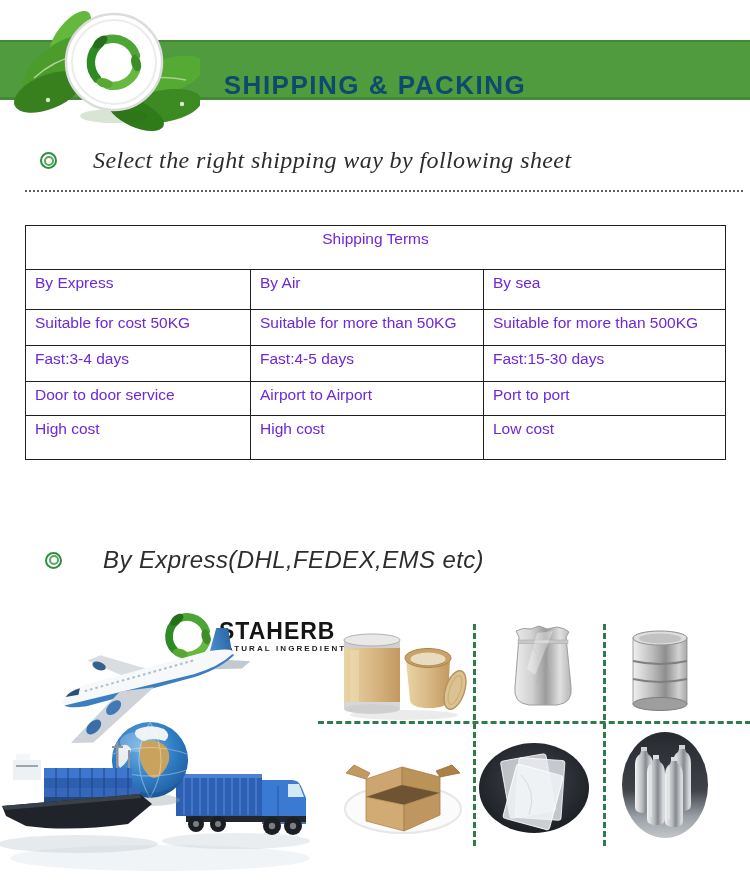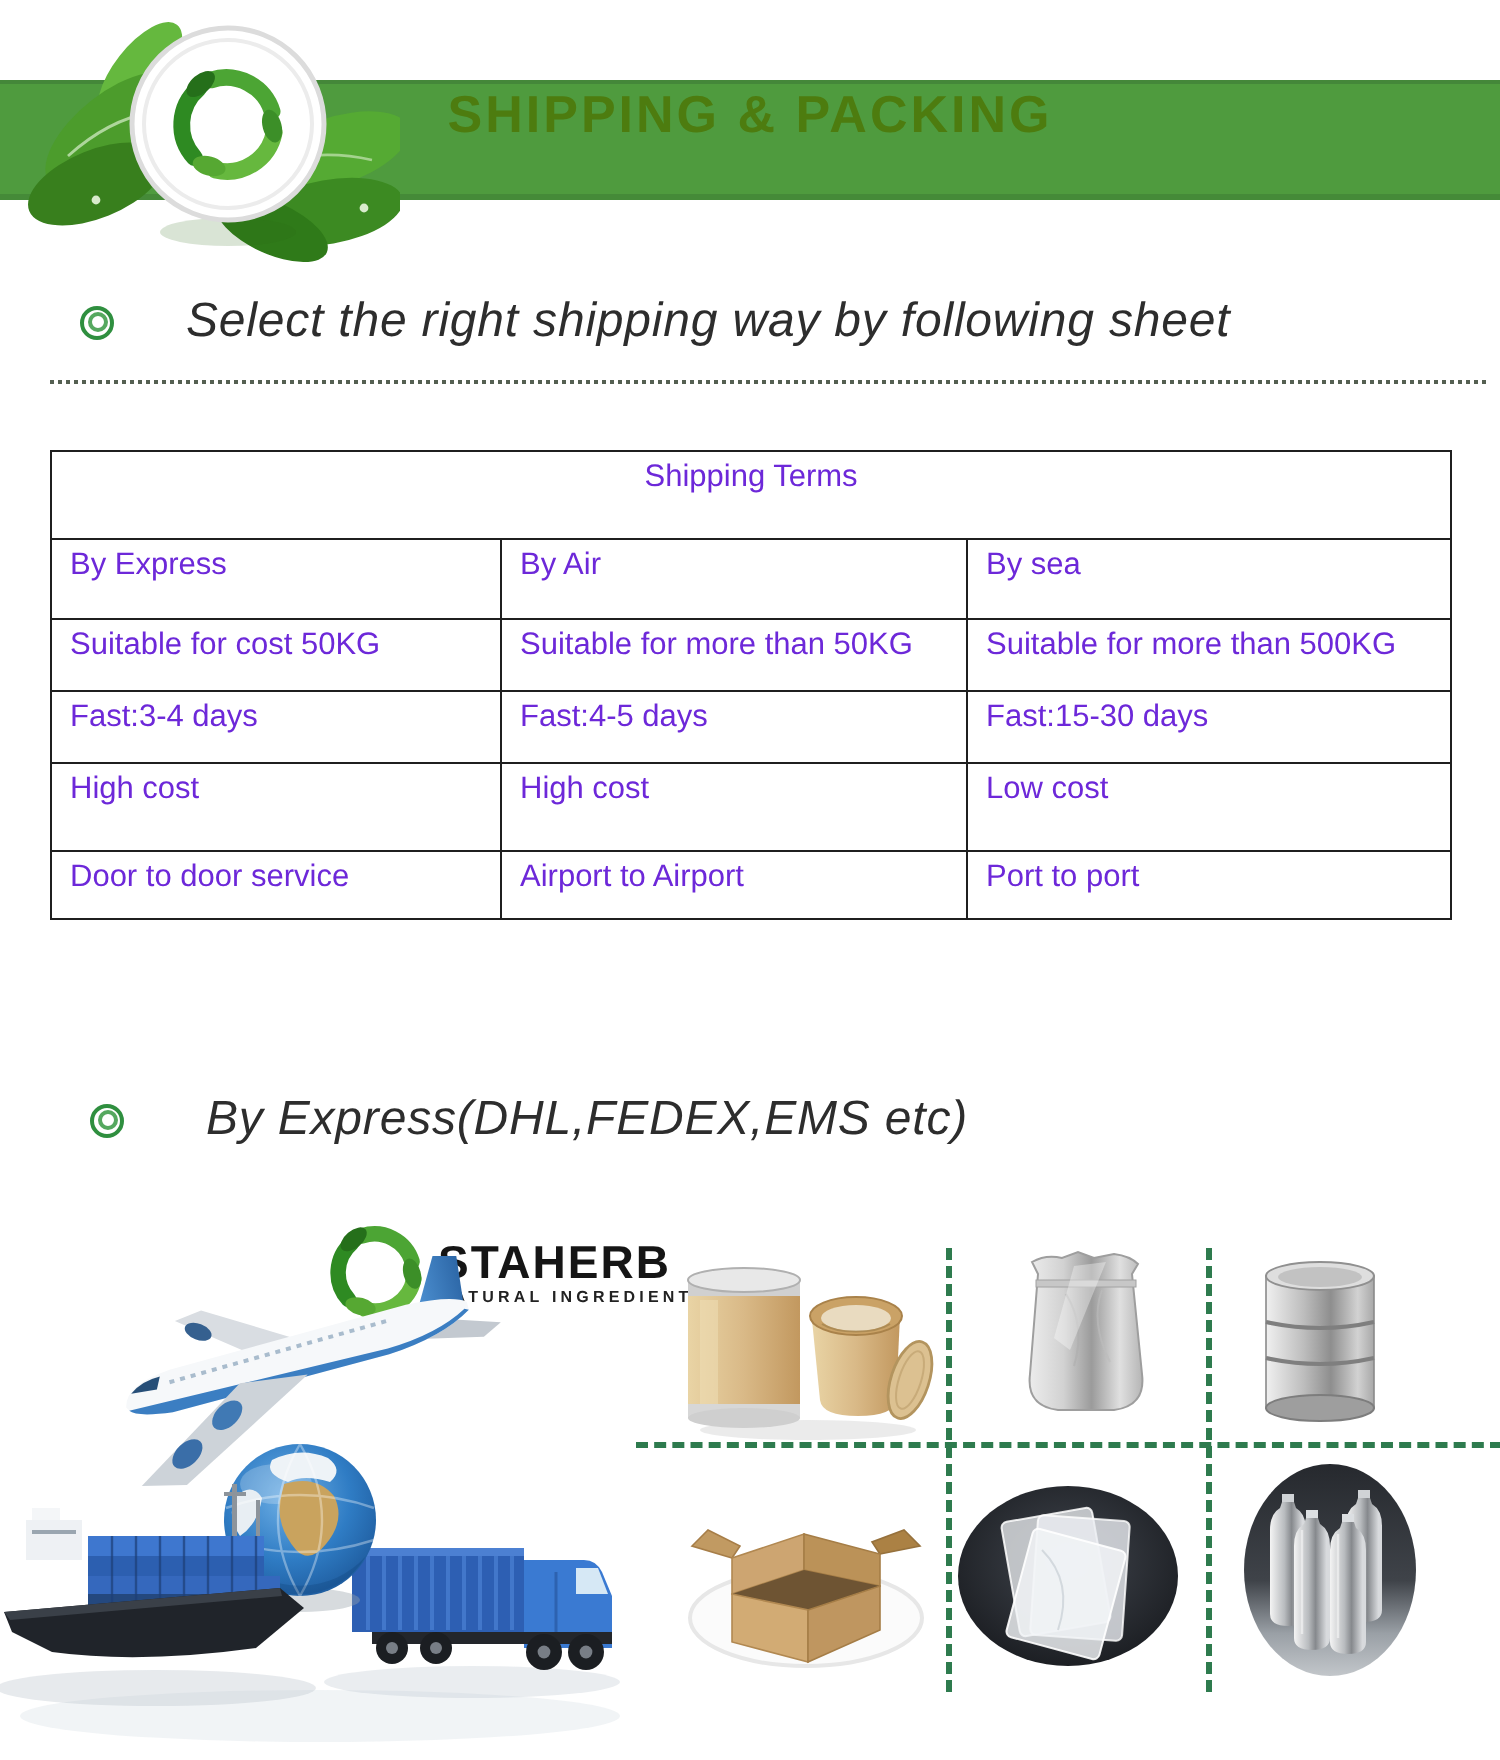--- a/index.html
+++ b/index.html
@@ -1,31 +1,31 @@
 <!DOCTYPE html>
 <html><head>
 <meta charset="utf-8">
 <style>
   html,body{margin:0;padding:0;background:#fff;}
   .page{position:relative;width:750px;height:880px;background:#fff;overflow:hidden;
         font-family:"Liberation Sans",sans-serif;color:#111;}
   
   .banner-bar{position:absolute;left:0;top:40px;width:750px;height:60px;background:#4f9b3e;
               border-top:2px solid #448739;border-bottom:3px solid #458a38;box-sizing:border-box;}
-  .banner-title{position:absolute;left:0;top:28px;width:750px;height:60px;line-height:58px;
-                text-align:center;color:#4d7c0f;font-size:26px;font-weight:bold;letter-spacing:1.5px;}
+  .banner-title{position:absolute;left:0;top:56px;width:750px;height:60px;line-height:58px;
+                text-align:center;color:#0c4a6e;font-size:26px;font-weight:bold;letter-spacing:1.5px;}
   .banner-logo{position:absolute;left:14px;top:0;width:186px;height:132px;}
   
   .h-row{position:absolute;display:flex;align-items:center;}
   .bullet{width:17px;height:17px;border:2px solid #2f8f3f;border-radius:50%;box-sizing:border-box;
           display:flex;align-items:center;justify-content:center;flex:0 0 auto;}
   .bullet-inner{width:6px;height:6px;border:2px solid #55a85f;border-radius:50%;}
   .h-text{font-style:italic;font-size:24px;color:#2d2d2d;letter-spacing:0.4px;white-space:nowrap;}
   #heading1{left:40px;top:147px;}
-  #heading1 .h-text{margin-left:36px;}
+  #heading1 .h-text{margin-left:36px;font-family:Liberation Serif, serif;}
   #heading2{left:45px;top:546px;}
   #heading2 .h-text{margin-left:41px;}
   .dotline{position:absolute;left:25px;top:190px;width:718px;height:0;border-top:2px dotted #556052;}
   
   table.ship{position:absolute;left:25px;top:225px;width:700px;border-collapse:collapse;table-layout:fixed;}
   table.ship td{border:1.5px solid #1f1f1f;font-size:15.5px;color:#6d28d9;padding:4px 9px;
                 vertical-align:top;overflow:hidden;}
   td.t-title{text-align:center;font-size:19px;padding:10px 0 12px 0;}
   
   .staherb{position:absolute;left:164px;top:610px;display:flex;align-items:flex-start;}
@@ -105,29 +105,29 @@
     <tr style="height:36px">
       <td>Suitable for cost 50KG</td>
       <td>Suitable for more than 50KG</td>
       <td>Suitable for more than 500KG</td>
     </tr>
     <tr style="height:36px">
       <td>Fast:3-4 days</td>
       <td>Fast:4-5 days</td>
       <td>Fast:15-30 days</td>
     </tr>
+    <tr style="height:34px">
+      <td>Door to door service</td>
+      <td>Airport to Airport</td>
+      <td>Port to port</td>
+    </tr>
     <tr style="height:44px">
       <td>High cost</td>
       <td>High cost</td>
       <td>Low cost</td>
-    </tr>
-    <tr style="height:34px">
-      <td>Door to door service</td>
-      <td>Airport to Airport</td>
-      <td>Port to port</td>
     </tr>
   </tbody>
     </table>
 
   <div class="h-row" id="heading2">
     <span class="bullet">
         <span class="bullet-inner"></span>
       </span>
     <span class="h-text">By Express(DHL,FEDEX,EMS etc)</span>
   </div>

